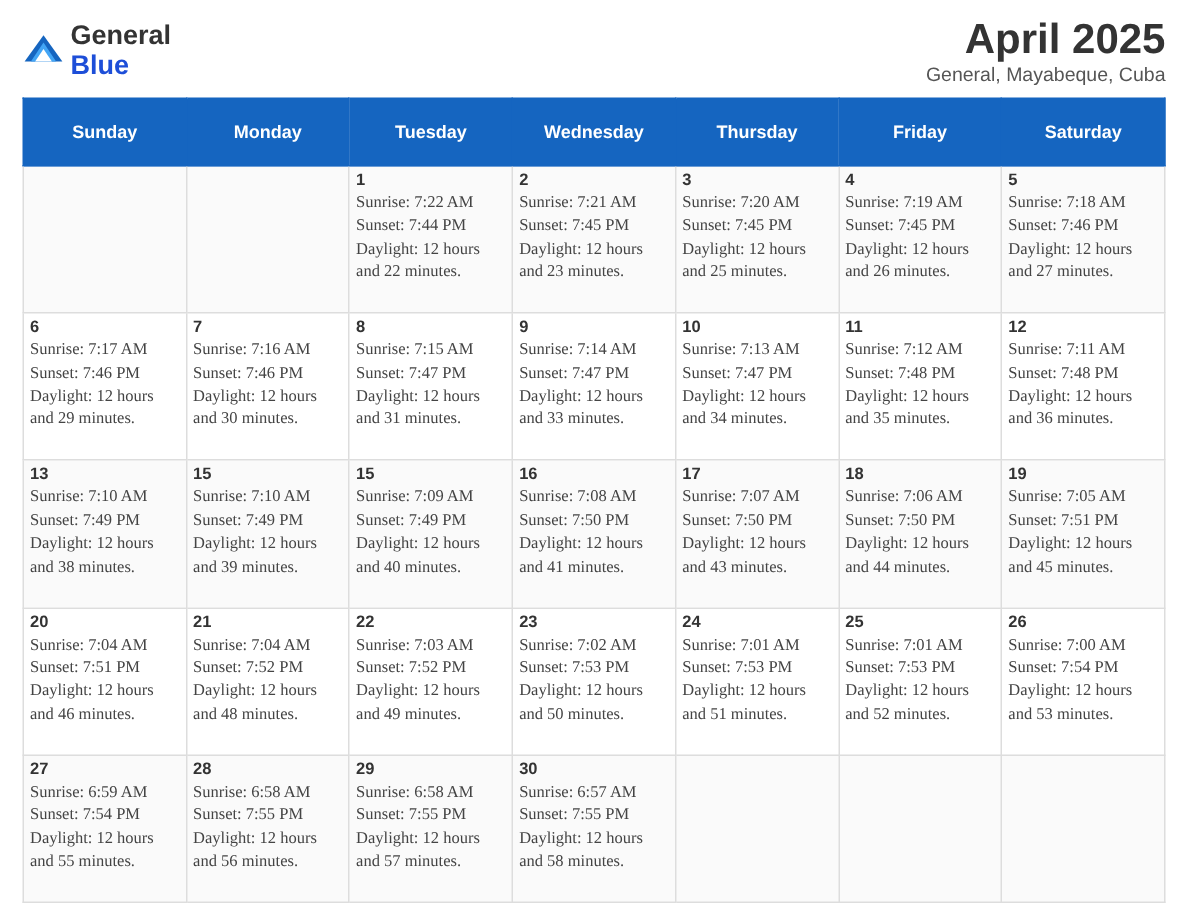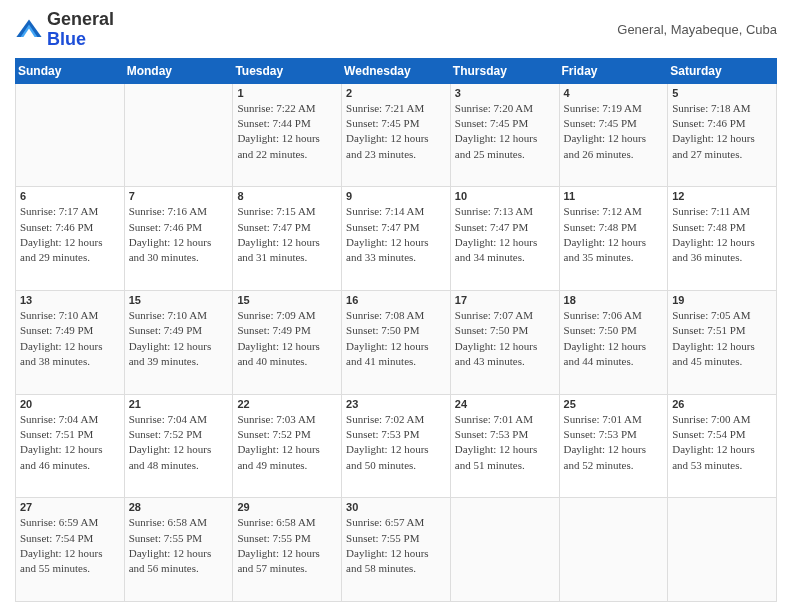--- a/index.html
+++ b/index.html
@@ -54,23 +54,23 @@
     .calendar {
       flex: 1;
       border: 1px solid #ccc;
       border-collapse: collapse;
       width: 100%;
       table-layout: fixed;
     }
     .calendar th {
       background-color: #1565c0;
       color: #fff;
-      text-align: left;
+      text-align: center;
       font-size: 12px;
-      padding: 5px 2px;
+      padding: 15px 2px;
       border: 1px solid #1565c0;
     }
     .calendar td {
       vertical-align: top;
       border: 1px solid #ddd;
       padding: 3px 4px;
       font-size: 9.5px;
       color: #333;
       height: 88px;
     }
@@ -103,20 +103,21 @@
         <polygon points="20,5 38,30 2,30" fill="#1565c0"></polygon>
         <polygon points="20,12 32,30 8,30" fill="#42a5f5"></polygon>
         <polygon points="20,18 28,30 12,30" fill="#fff"></polygon>
       </svg>
       <div class="logo-text">
         <span class="logo-general">General</span><br>
         <span class="logo-blue">Blue</span>
       </div>
     </div>
     <div class="title-block">
+      <div class="title-month">April 2025</div>
       <div class="title-location">General, Mayabeque, Cuba</div>
     </div>
   </div>
 
   <table class="calendar">
     <thead>
       <tr>
       <th>Sunday</th>
           <th>Monday</th>
           <th>Tuesday</th>

